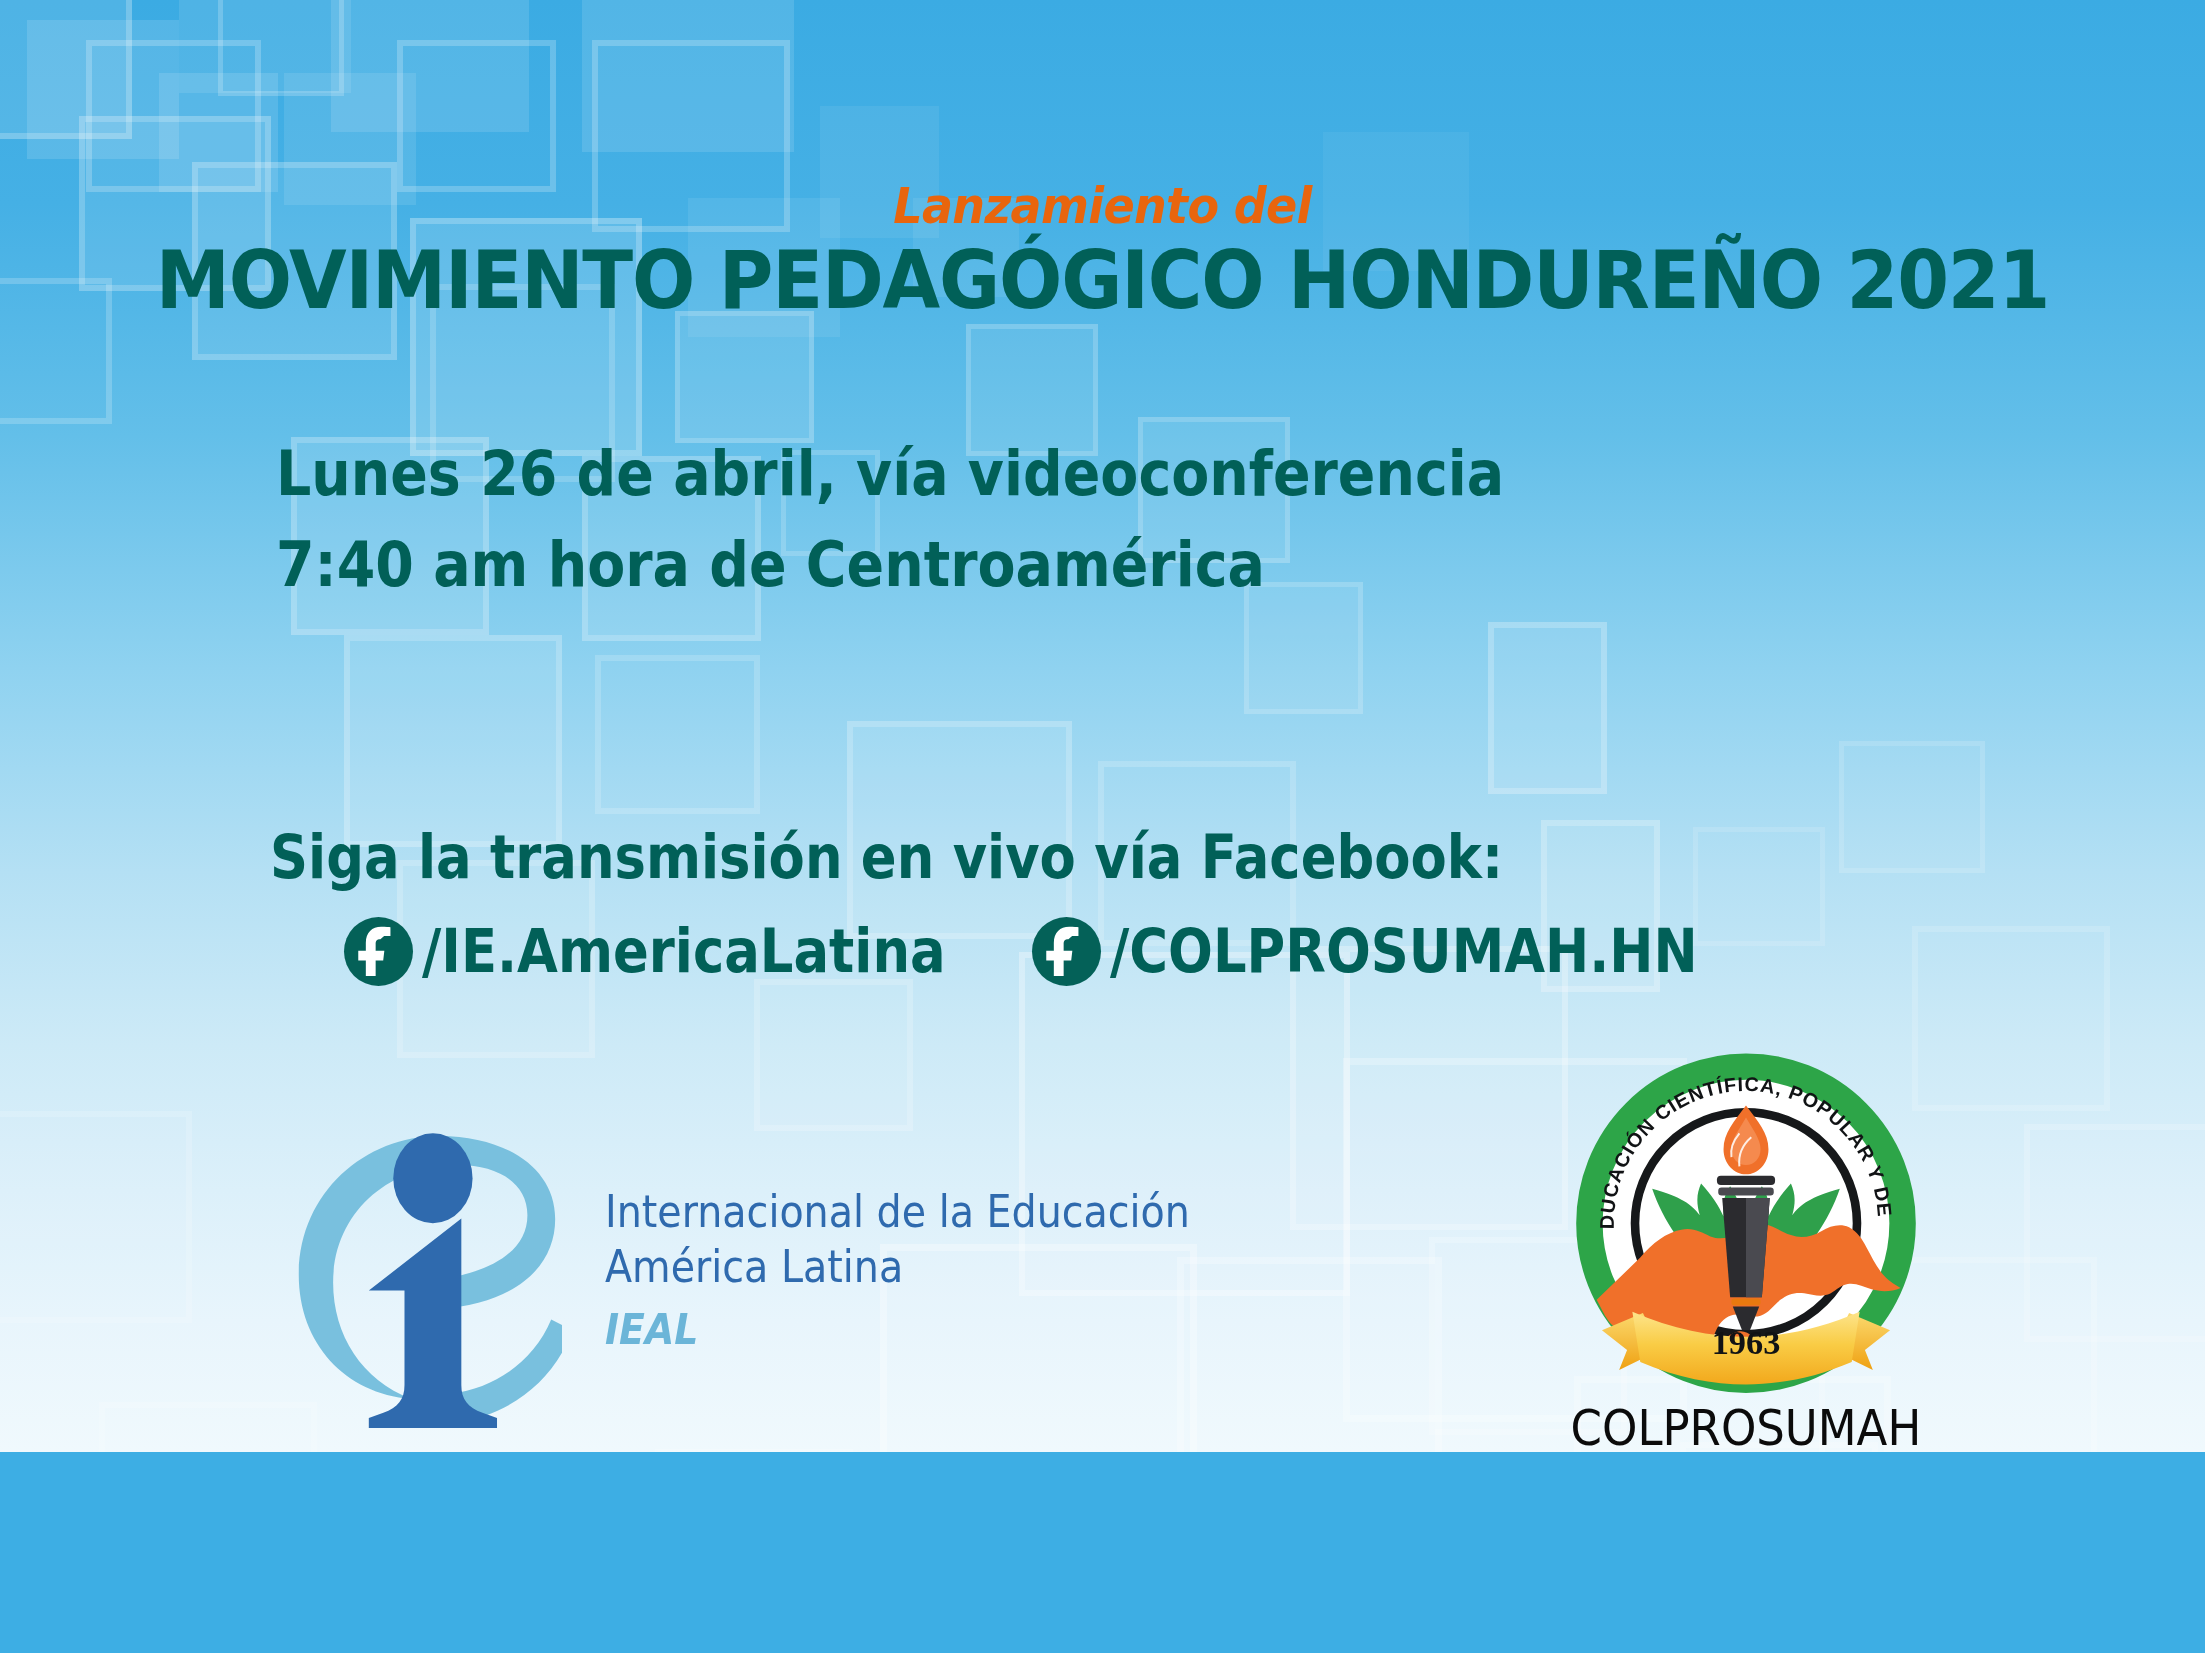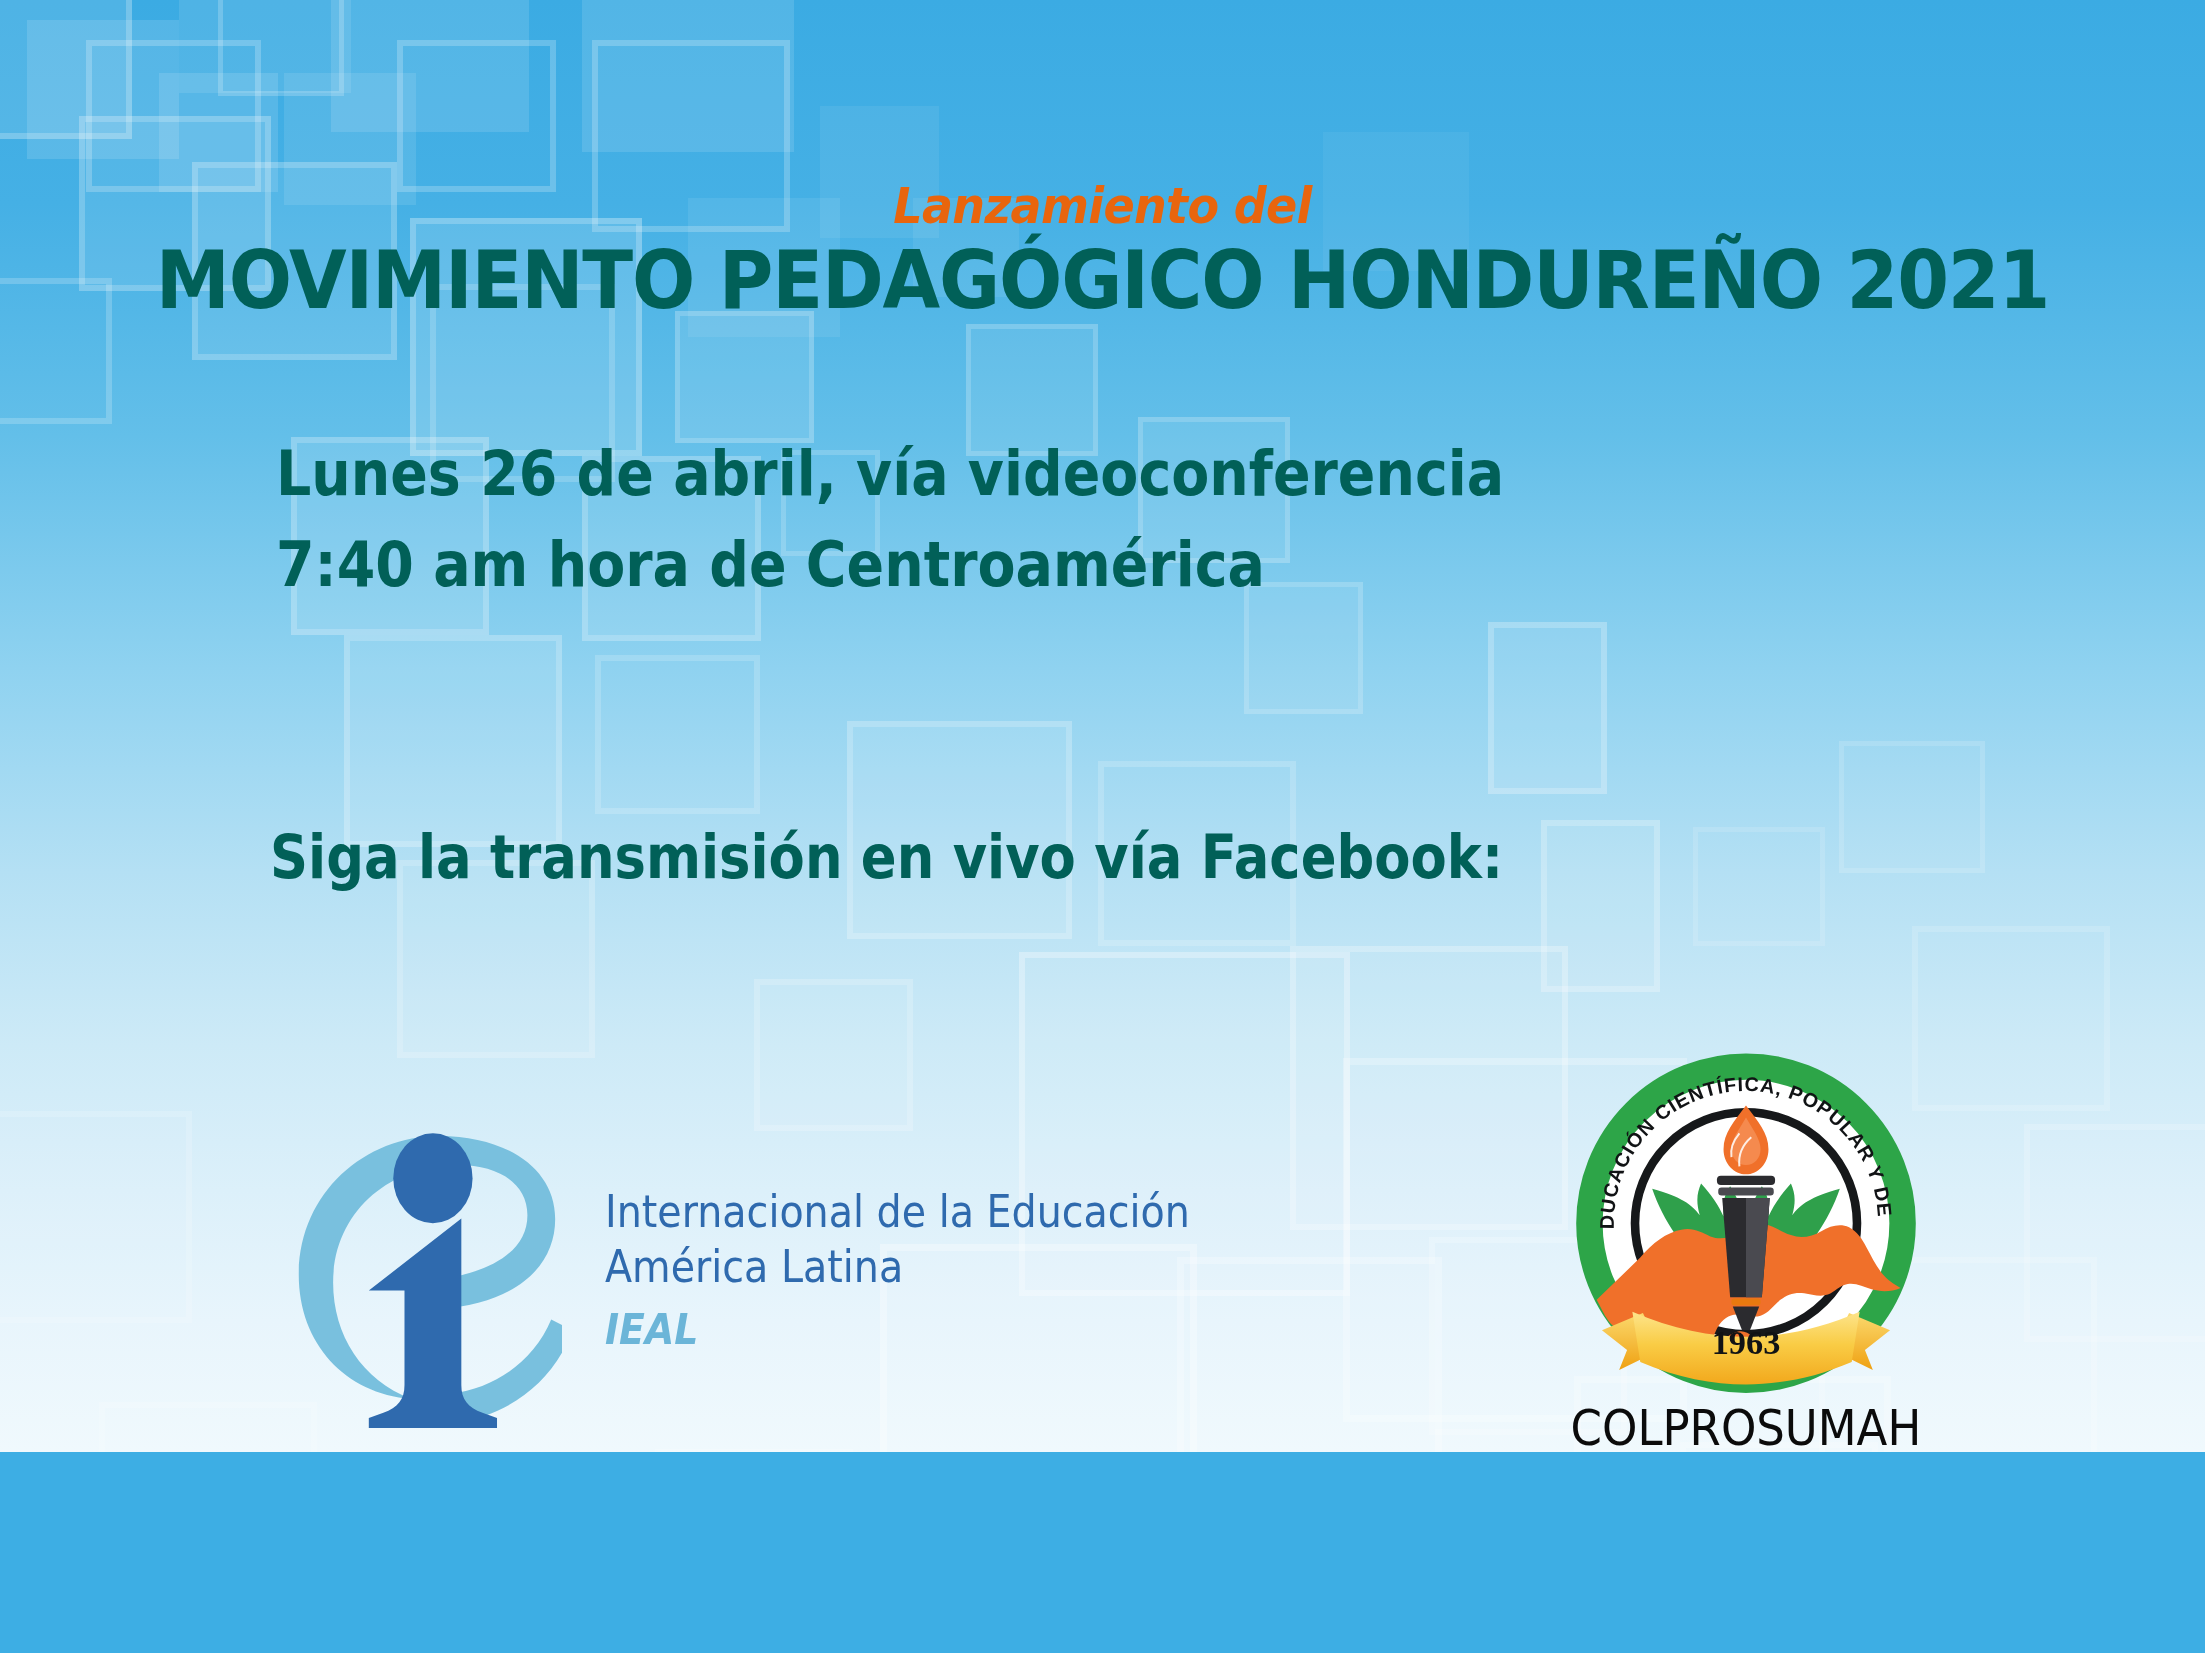--- a/index.html
+++ b/index.html
@@ -175,20 +175,38 @@
 
   <div class="tx" id="lanzamiento">Lanzamiento del</div>
 
   <div class="tx" id="mainTitle">MOVIMIENTO PEDAGÓGICO HONDUREÑO 2021</div>
 
   <div class="tx" id="dateLine">Lunes 26 de abril, vía videoconferencia</div>
   <div class="tx" id="timeLine">7:40 am hora de Centroamérica</div>
 
   <div class="tx" id="siga">Siga la transmisión en vivo vía Facebook:</div>
 
+  <div id="fbRow">
+
+    <span class="fbIcon">
+      <svg width="69" height="69" viewBox="0 0 104 104" aria-hidden="true">
+        <path fill="#ffffff" d="M60.5 28.5h9.5v-13c-1.6-.2-7.3-.7-13.9-.7-13.8 0-23.2 8.6-23.2 24.5v11.5H21.5v14.6h11.4V89h14.8V65.4h11.4l1.7-14.6H47.7V40.7c0-4.3 1.2-7.2 7.2-7.2z"></path>
+      </svg>
+    </span>
+    <span class="fbHandle">/IE.AmericaLatina</span>
+
+    <span id="fbGap"></span>
+
+    <span class="fbIcon">
+      <svg width="69" height="69" viewBox="0 0 104 104" aria-hidden="true">
+        <path fill="#ffffff" d="M60.5 28.5h9.5v-13c-1.6-.2-7.3-.7-13.9-.7-13.8 0-23.2 8.6-23.2 24.5v11.5H21.5v14.6h11.4V89h14.8V65.4h11.4l1.7-14.6H47.7V40.7c0-4.3 1.2-7.2 7.2-7.2z"></path>
+      </svg>
+    </span>
+    <span class="fbHandle">/COLPROSUMAH.HN</span>
+  </div>
 
   <div id="iealBlock">
 
     <div id="iealMark">
       <svg width="278" height="304" viewBox="0 0 420 460" aria-hidden="true">
 
         <path fill="#79C0DE" d="M235 18C120 18 22 106 22 228c0 104 70 180 170 188-74-28-118-96-118-176 0-104 82-178 190-178 60 0 104 28 104 76 0 52-52 86-130 96l-6 46c126-8 178-70 178-136 0-78-76-126-175-126z"></path>
 
         <path fill="#79C0DE" d="M404 296c-26 62-84 104-152 112l8 44c84-12 150-66 176-140z"></path>
 

